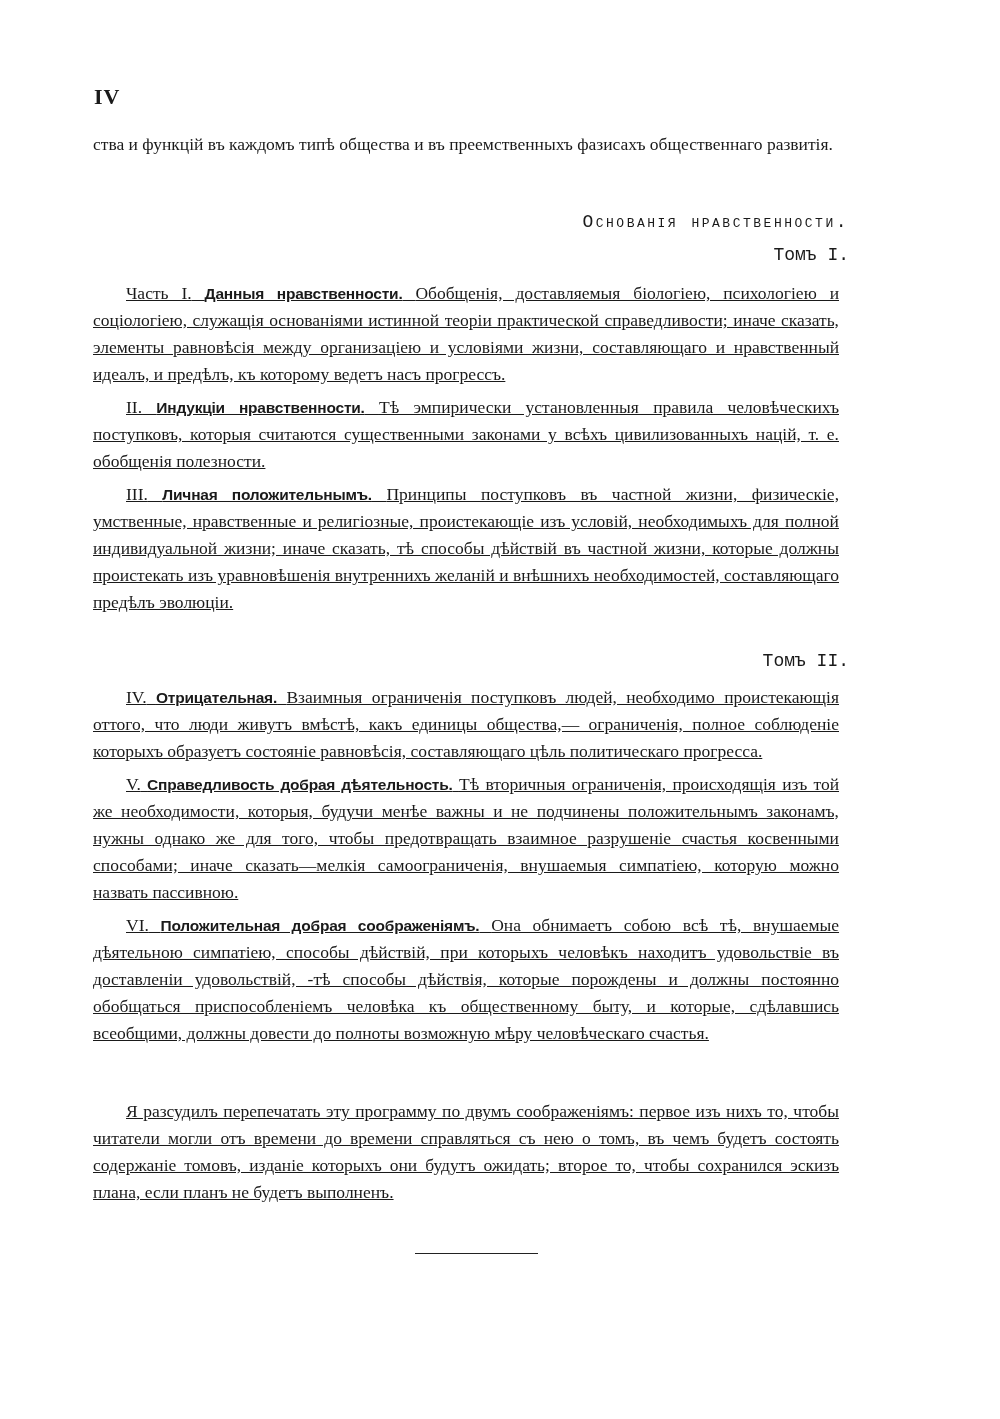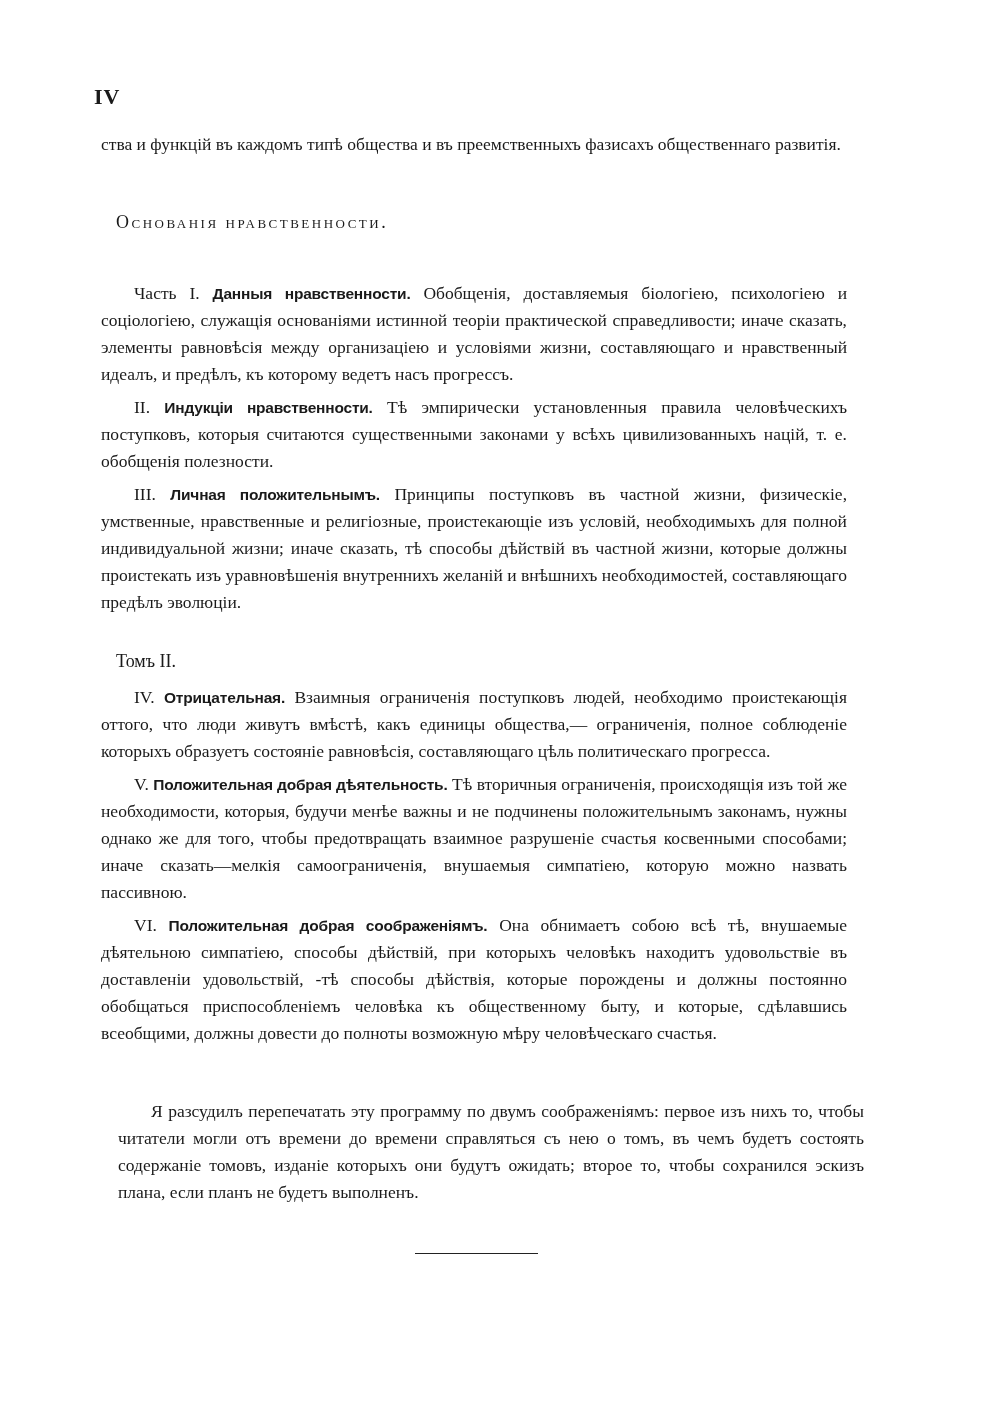--- a/index.html
+++ b/index.html
@@ -25,78 +25,80 @@
       position: absolute;
       left: 94px;
       top: 84px;
       font-size: 22px;
       letter-spacing: 1px;
       font-family: "Liberation Serif", serif;
       font-weight: bold;
     }
     .text-block {
       position: absolute;
-      left: 101px;
+      left: 93px;
       width: 746px;
       font-size: 17.5px;
       line-height: 27px;
       text-align: justify;
       font-family: "Liberation Serif", serif;
     }
     .cont {
       top: 131px;
     }
     .heading {
       position: absolute;
-      left: 116px;
+      left: 103px;
       width: 746px;
-      text-align: left;
-      font-family: Liberation Serif, serif;
+      text-align: right;
+      font-family: Liberation Mono, monospace;
     }
     .main-title {
       top: 212px;
       font-size: 18px;
       letter-spacing: 2.5px;
       font-variant: small-caps;
     }
     .vol1 { top: 245px; font-size: 18px; }
     .vol2 { top: 651px; font-size: 18px; }
     .para {
       text-indent: 33px;
       margin: 0 0 6px 0;
+      text-decoration: underline;
     }
     .para b {
       font-family: "Liberation Sans", sans-serif;
       font-weight: bold;
       font-size: 15.5px;
       letter-spacing: -0.2px;
     }
     .sec1 { top: 280px; }
     .sec4 { top: 684px; }
-    .note { top: 1098px; margin-left: 17px; }
+    .note { top: 1098px; }
     .divider {
       position: absolute;
       left: 415px;
       top: 1253px;
       width: 123px;
       height: 0;
       border-top: 1.5px solid #222;
     }
   </style>
 </head>
 <body>
 
 <div class="page">
 
   <div class="page-number">IV</div>
 
   <div class="text-block cont">ства и функцій въ каждомъ типѣ общества и въ преемственныхъ фазисахъ общественнаго развитія.</div>
 
   <div class="heading main-title">Основанія нравственности.</div>
 
+  <div class="heading vol1">Томъ I.</div>
 
   <div class="text-block sec1">
     <p class="para">
       <span>Часть I.</span>
       <b>Данныя нравственности.</b>
       <span>Обобщенія, доставляемыя біологіею, психологіею и соціологіею, служащія основаніями истинной теоріи практической справедливости; иначе сказать, элементы равновѣсія между организаціею и условіями жизни, составляющаго и нравственный идеалъ, и предѣлъ, къ которому ведетъ насъ прогрессъ.</span>
     </p>
     <p class="para">
       <span>II.</span>
       <b>Индукціи нравственности.</b>
@@ -112,21 +114,21 @@
   <div class="heading vol2">Томъ II.</div>
 
   <div class="text-block sec4">
     <p class="para">
       <span>IV.</span>
       <b>Отрицательная.</b>
       <span>Взаимныя ограниченія поступковъ людей, необходимо проистекающія оттого, что люди живутъ вмѣстѣ, какъ единицы общества,— ограниченія, полное соблюденіе которыхъ образуетъ состояніе равновѣсія, составляющаго цѣль политическаго прогресса.</span>
     </p>
     <p class="para">
       <span>V.</span>
-      <b>Положительная добрая дѣятельность.</b>
+      <b>Справедливость добрая дѣятельность.</b>
       <span>Тѣ вторичныя ограниченія, происходящія изъ той же необходимости, которыя, будучи менѣе важны и не подчинены положительнымъ законамъ, нужны однако же для того, чтобы предотвращать взаимное разрушеніе счастья косвенными способами; иначе сказать—мелкія самоограниченія, внушаемыя симпатіею, которую можно назвать пассивною.</span>
     </p>
     <p class="para">
       <span>VI.</span>
       <b>Положительная добрая соображеніямъ.</b>
       <span>Она обнимаетъ собою всѣ тѣ, внушаемые дѣятельною симпатіею, способы дѣйствій, при которыхъ человѣкъ находитъ удовольствіе въ доставленіи удовольствій, -тѣ способы дѣйствія, которые порождены и должны постоянно обобщаться приспособленіемъ человѣка къ общественному быту, и которые, сдѣлавшись всеобщими, должны довести до полноты возможную мѣру человѣческаго счастья.</span>
     </p>
   </div>
 
   <div class="text-block note">

